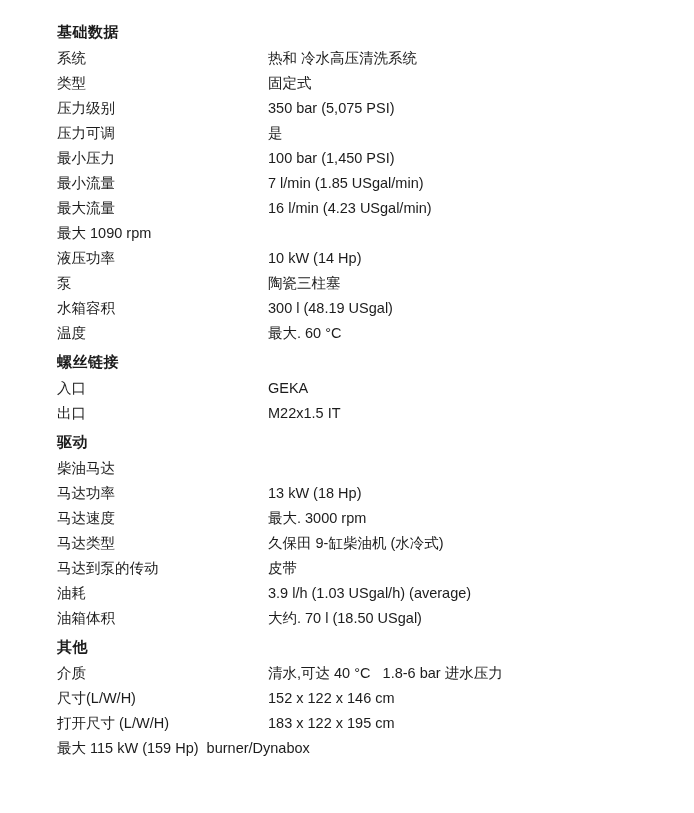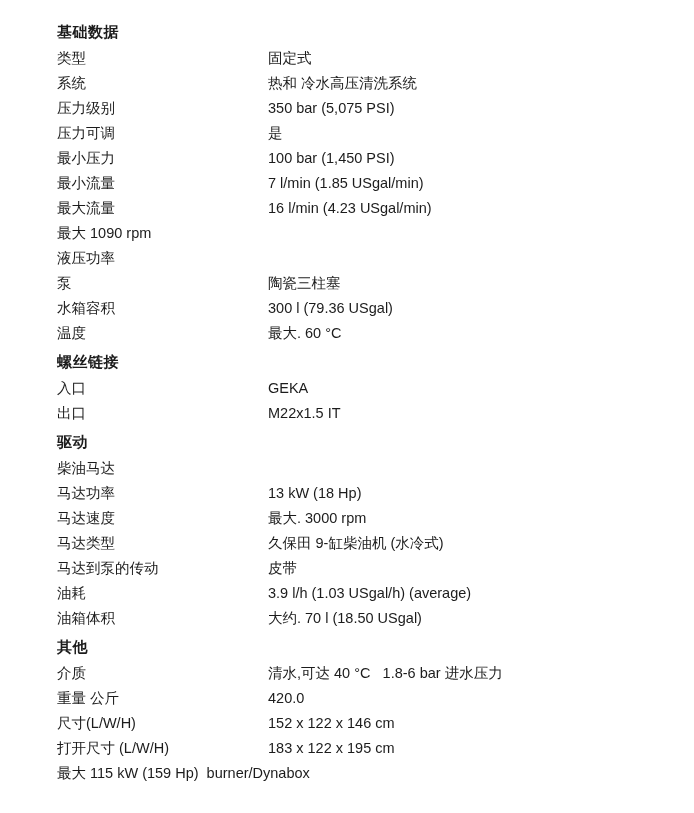--- a/index.html
+++ b/index.html
@@ -42,27 +42,27 @@
     white-space: pre-wrap;
   }
 </style>
 </head>
 <body style="background: rgb(255, 255, 255); color: rgb(28, 28, 28);">
 
 <main class="spec-table">
   <div class="section-title">基础数据</div>
 
   <div class="spec-row">
-    <div class="spec-label">类型</div>
-    <div class="spec-value">固定式</div>
+    <div class="spec-label">系统</div>
+    <div class="spec-value">热和 冷水高压清洗系统</div>
   </div>
 
   <div class="spec-row">
-    <div class="spec-label">系统</div>
-    <div class="spec-value">热和 冷水高压清洗系统</div>
+    <div class="spec-label">类型</div>
+    <div class="spec-value">固定式</div>
   </div>
 
   <div class="spec-row">
     <div class="spec-label">压力级别</div>
     <div class="spec-value">350 bar (5,075 PSI)</div>
   </div>
 
   <div class="spec-row">
     <div class="spec-label">压力可调</div>
     <div class="spec-value">是</div>
@@ -82,30 +82,31 @@
     <div class="spec-label">最大流量</div>
     <div class="spec-value">16 l/min (4.23 USgal/min)</div>
   </div>
 
   <div class="spec-row">
     <div class="spec-value">最大 1090 rpm</div>
   </div>
 
   <div class="spec-row">
     <div class="spec-label">液压功率</div>
+    <div class="spec-value">10 kW (14 Hp)</div>
   </div>
 
   <div class="spec-row">
     <div class="spec-label">泵</div>
     <div class="spec-value">陶瓷三柱塞</div>
   </div>
 
   <div class="spec-row">
     <div class="spec-label">水箱容积</div>
-    <div class="spec-value">300 l (79.36 USgal)</div>
+    <div class="spec-value">300 l (48.19 USgal)</div>
   </div>
 
   <div class="spec-row">
     <div class="spec-label">温度</div>
     <div class="spec-value">最大. 60 °C</div>
   </div>
 
   <div class="section-title">螺丝链接</div>
 
   <div class="spec-row">
@@ -154,24 +155,20 @@
     <div class="spec-value">大约. 70 l (18.50 USgal)</div>
   </div>
 
   <div class="section-title">其他</div>
 
   <div class="spec-row">
     <div class="spec-label">介质</div>
     <div class="spec-value">清水,可达 40 °C   1.8-6 bar 进水压力</div>
   </div>
 
-  <div class="spec-row">
-    <div class="spec-label">重量 公斤</div>
-    <div class="spec-value">420.0</div>
-  </div>
 
   <div class="spec-row">
     <div class="spec-label">尺寸(L/W/H)</div>
     <div class="spec-value">152 x 122 x 146 cm</div>
   </div>
 
   <div class="spec-row">
     <div class="spec-label">打开尺寸 (L/W/H)</div>
     <div class="spec-value">183 x 122 x 195 cm</div>
   </div>

